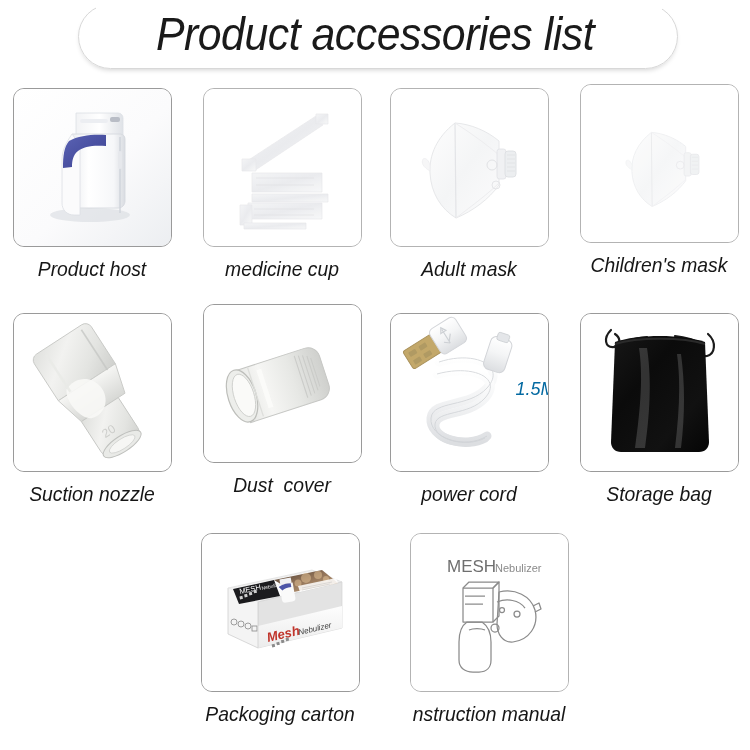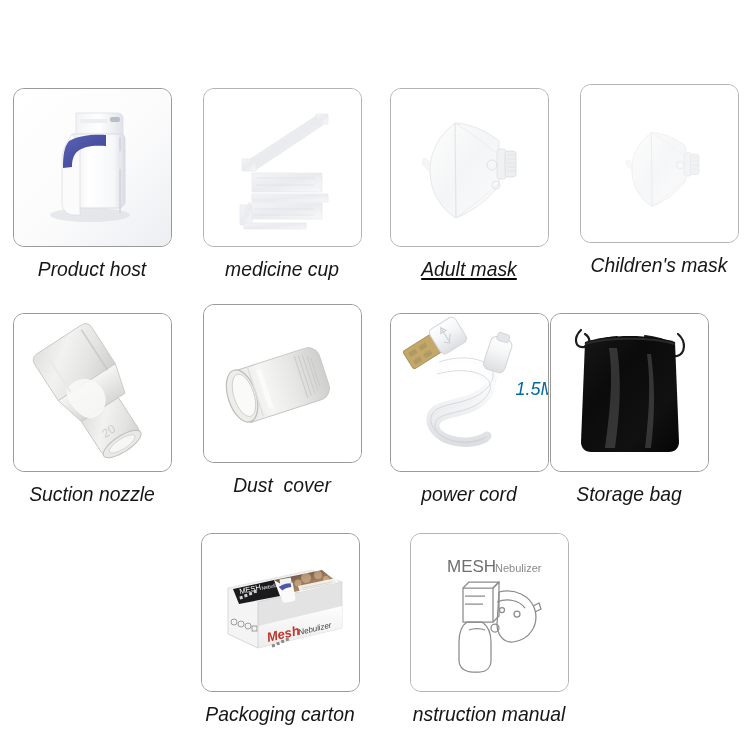--- a/index.html
+++ b/index.html
@@ -56,20 +56,25 @@
     font-size:18px;font-style:italic;color:#0369a1;
     font-family:"Liberation Sans","DejaVu Sans",sans-serif;
     z-index:5;white-space:nowrap;
   }
 </style>
 </head>
 <body>
 
 <div class="page">
 
+  <div class="title-wrap">
+    <div class="title-capsule"></div>
+    <div class="title-mask"></div>
+    <div class="title-text">Product accessories list</div>
+  </div>
 
   <div class="cell" style="left:198px;top:88px;">
     <div class="card soft">
       <div class="art">
         <svg viewBox="0 0 157 157" aria-hidden="true">
           <defs>
             <linearGradient id="clearG" x1="0" y1="0" x2="1" y2="1">
               <stop offset="0" stop-color="#f3f4f6"></stop>
                 <stop offset=".5" stop-color="#e9eaed"></stop>
                 <stop offset="1" stop-color="#f7f8f9"></stop>
@@ -143,21 +148,21 @@
           <path d="M55 52 c10-6 26-7 37-6 l0 11 c-12-1-22 0-28 5 -5 4-6 10-6 16 l-9 1 c0-12 1-21 6-27 z" fill="url(#blueG)"></path>
 
           <path d="M106 48 v76" stroke="#cfd3da" stroke-width="1.4" fill="none"></path>
           <rect x="104" y="62" width="4" height="18" rx="2" fill="#e6e8ec"></rect>
         </svg>
       </div>
     </div>
     <div class="label">Product host</div>
   </div>
 
-  <div class="cell" style="left:385px;top:88px;text-decoration:underline;">
+  <div class="cell" style="left:385px;top:88px;">
     <div class="card soft">
       <div class="art">
         <svg viewBox="0 0 157 157" aria-hidden="true">
           <defs>
             <linearGradient id="maskG" x1="0" y1="0" x2="1" y2="1">
               <stop offset="0" stop-color="#fdfdfd"></stop>
                 <stop offset=".5" stop-color="#f4f5f6"></stop>
                 <stop offset="1" stop-color="#fbfbfc"></stop>
             </linearGradient>
           </defs>
@@ -330,21 +335,21 @@
             <rect x="96" y="24" width="22" height="34" rx="6" fill="url(#cabG)" stroke="#d2d4d8" stroke-width="1"></rect>
             <rect x="101" y="19" width="12" height="8" rx="2" fill="#e4e6e9" stroke="#cccfd3" stroke-width=".8"></rect>
           </g>
         </svg>
       </div>
       <div class="overlay-len">1.5M</div>
     </div>
     <div class="label">power cord</div>
   </div>
 
-  <div class="cell" style="left:545px;top:313px;">
+  <div class="cell" style="left:575px;top:313px;">
     <div class="card">
       <div class="art">
         <svg viewBox="0 0 157 157" aria-hidden="true">
           <defs>
             <linearGradient id="bagG" x1="0" y1="0" x2="1" y2="1">
               <stop offset="0" stop-color="#171717"></stop>
                 <stop offset=".35" stop-color="#0b0b0b"></stop>
               <stop offset=".72" stop-color="#111111"></stop>
                 <stop offset="1" stop-color="#050505"></stop>
             </linearGradient>

